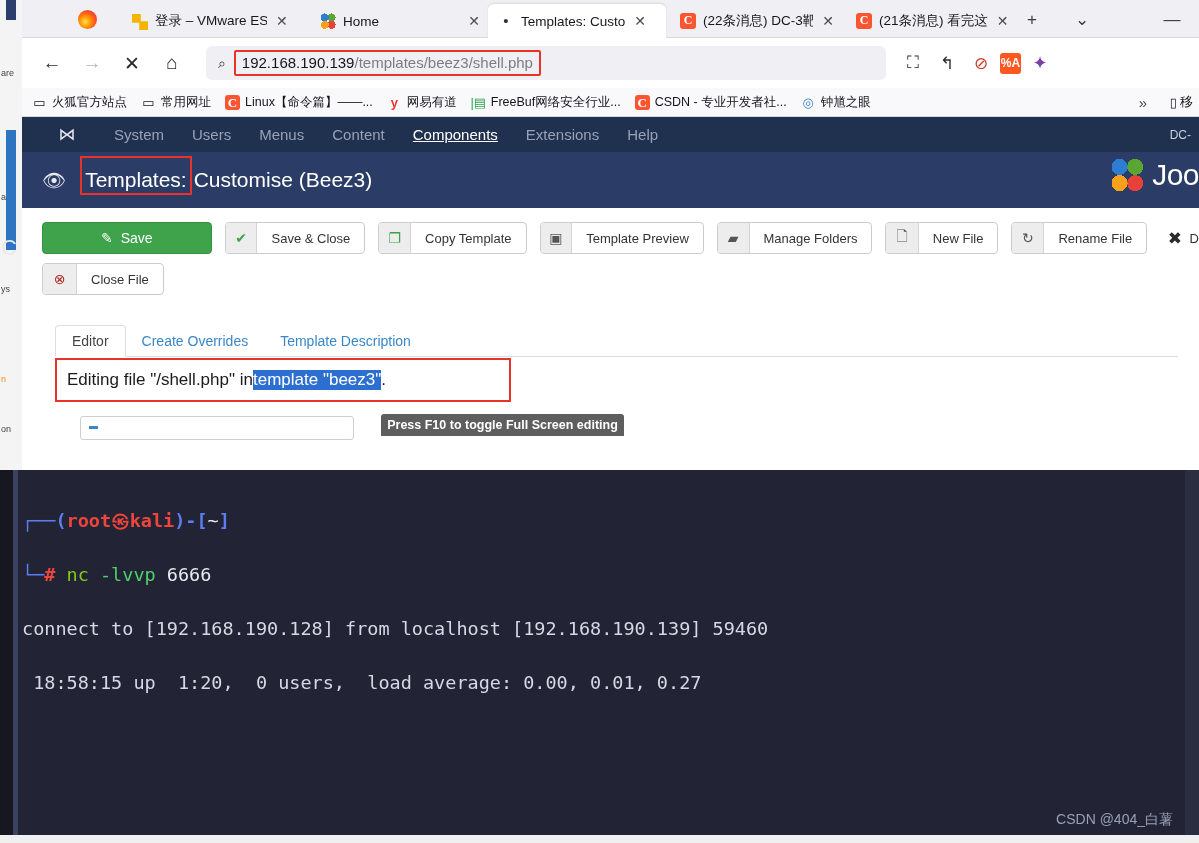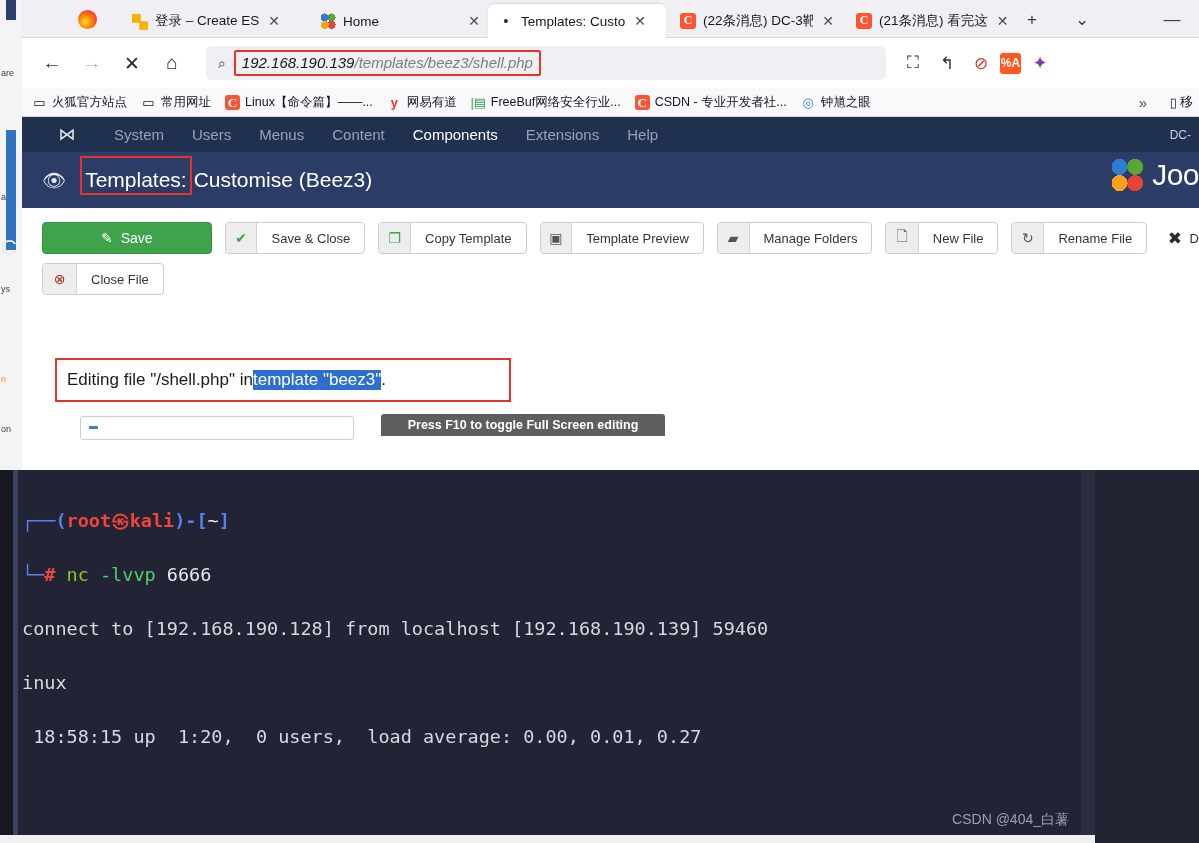--- a/index.html
+++ b/index.html
@@ -99,21 +99,21 @@
   }
   .navbtn.disabled { color: #b5b5bb; }
   .urlwrap {
     position: relative; flex: 1 1 auto; height: 34px; margin: 0 12px 0 18px;
     background: #f0f0f4; border-radius: 6px; display: flex; align-items: center;
     max-width: 680px;
   }
   .url-search-icon { margin: 0 8px 0 12px; font-size: 14px; color: #3d3d42; }
   .url-redbox {
     border: 2px solid #e8332a; border-radius: 2px; padding: 2px 6px 3px 6px;
-    font-size: 15px; color: #15141a; white-space: nowrap; font-style: italic;
+    font-size: 15px; color: #15141a; white-space: nowrap;
   }
   .url-host { color: #15141a; }
   .url-path { color: #7c7c85; }
   .toolbar-right { display: flex; align-items: center; gap: 4px; padding-right: 4px; }
   .tbicon { width: 30px; height: 30px; display: flex; align-items: center;
             justify-content: center; font-size: 17px; color: #2b2a33; }
   .tbicon.block { color: #d03a2a; }
   .tbicon.badge-orange {
     background: #ff5722; color: #fff; width: 21px; height: 21px; border-radius: 3px;
     font-size: 12px; font-weight: bold;
@@ -139,21 +139,21 @@
     display: flex; align-items: center; padding-left: 34px; gap: 0;
     position: relative;
   }
   .jlogo {
     width: 22px; height: 22px; margin-right: 22px; color: #e9eaf0; font-size: 17px;
     display: flex; align-items: center; justify-content: center;
   }
   .jnav-item {
     padding: 0 14px; font-size: 15px; color: #98a2b8; line-height: 35px;
   }
-  .jnav-item.active { color: #ffffff; }
+  .jnav-item.active { color: #ffffff; text-decoration: underline; }
   .jnav-right {
     position: absolute; right: 8px; font-size: 12px; color: #c9d0e0;
   }
 
   .joomla-head {
     height: 56px; background: #2b3d66; position: relative;
     display: flex; align-items: center; padding-left: 20px;
   }
   .eye-icon { font-size: 19px; color: #e9eaf0; margin-right: 14px; }
   .head-title { font-size: 21px; color: #ffffff; white-space: nowrap; }
@@ -220,29 +220,29 @@
   .sel-hl { background: #2d6fd0; color: #ffffff; }
 
   .editor-stub {
     position: absolute; left: 58px; top: 208px; width: 274px; height: 24px;
     border: 1px solid #cfcfcf; border-radius: 3px; background: #fff;
   }
   .editor-stub::after {
     content: ""; position: absolute; left: 8px; top: 9px; width: 9px; height: 3px; background: #3a87c8;
   }
   .f10-tip {
-    position: absolute; left: 359px; top: 206px; width: 284px; height: 22px;
+    position: absolute; left: 359px; top: 206px; width: 243px; height: 22px;
     background: #5e5e5e; border-radius: 3px 3px 0 0;
     color: #ffffff; font-size: 12.5px; font-weight: bold;
     display: flex; align-items: center; justify-content: center; overflow: hidden;
   }
 
   
   .terminal {
-    position: absolute; left: 0; top: 470px; width: 1095px; height: 373px;
+    position: absolute; left: 0; top: 470px; width: 1199px; height: 373px;
     background: #222436; overflow: hidden;
   }
   .term-leftbar { position: absolute; left: 0; top: 0; width: 18px; height: 373px; background: #16171f; }
   .term-leftbar::after {
     content: ""; position: absolute; left: 13px; top: 0; width: 5px; height: 373px; background: #3b4160;
   }
   .term-rightbar { position: absolute; right: 0; top: 0; width: 14px; height: 373px; background: #2b2d40; }
   .term-body {
     position: absolute; left: 22px; top: 10px; right: 16px;
     font-family: "DejaVu Sans Mono", monospace;
@@ -278,21 +278,21 @@
     <div class="dk-icon" style="top:424px">on</div>
   </div>
 
   <div class="browser">
 
     <div class="tabstrip">
       <div class="firefox-logo"></div>
 
       <div class="tab" style="left:100px;width:178px">
         <span class="favicon fav-vmware"></span>
-        <span class="tab-title">登录 – Create ES</span>
+        <span class="tab-title">登录 – VMware ES</span>
         <span class="tab-close">✕</span>
       </div>
 
       <div class="tab" style="left:288px;width:178px">
         <span class="favicon fav-joomla"></span>
         <span class="tab-title">Home</span>
         <span class="tab-close" style="margin-left:auto">✕</span>
       </div>
 
       <div class="tab active" style="left:466px;width:178px">
@@ -441,41 +441,45 @@
         </div>
       </div>
 
       <div class="toolbar-row2">
         <div class="btn">
           <span class="bicon red">⊗</span>
           <span class="blabel">Close File</span>
         </div>
       </div>
 
+      <div class="jtabs">
+        <div class="jtab active">Editor</div>
+        <div class="jtab">Create Overrides</div>
+        <div class="jtab">Template Description</div>
+      </div>
 
       <div class="editing-box">
           <span>Editing file "/shell.php" in </span>
           <span class="sel-hl">template "beez3"</span>
           <span>.</span>
         </div>
 
       <div class="editor-stub"></div>
       <div class="f10-tip">Press F10 to toggle Full Screen editing</div>
     </div>
   </div>
 
   <div class="terminal">
     <div class="term-leftbar"></div>
     <div class="term-rightbar"></div>
 
     <div class="term-body">
 <div><span class="t-blue">┌──(</span><span class="t-red">root</span><span class="t-red">㉿</span><span class="t-red">kali</span><span class="t-blue">)-[</span><span class="t-white">~</span><span class="t-blue">]</span></div>
 <div><span class="t-blue">└─</span><span class="t-red">#</span><span class="t-cyan"> nc</span><span class="t-green"> -lvvp</span><span class="t-white"> 6666</span></div>
 <div>connect to [192.168.190.128] from localhost [192.168.190.139] 59460</div>
-<div>inux</div>
 <div> 18:58:15 up  1:20,  0 users,  load average: 0.00, 0.01, 0.27</div>
 
 
 
 
     </div>
 
     <div class="watermark">CSDN @404_白薯</div>
     <div class="term-bottom"></div>
   </div>

